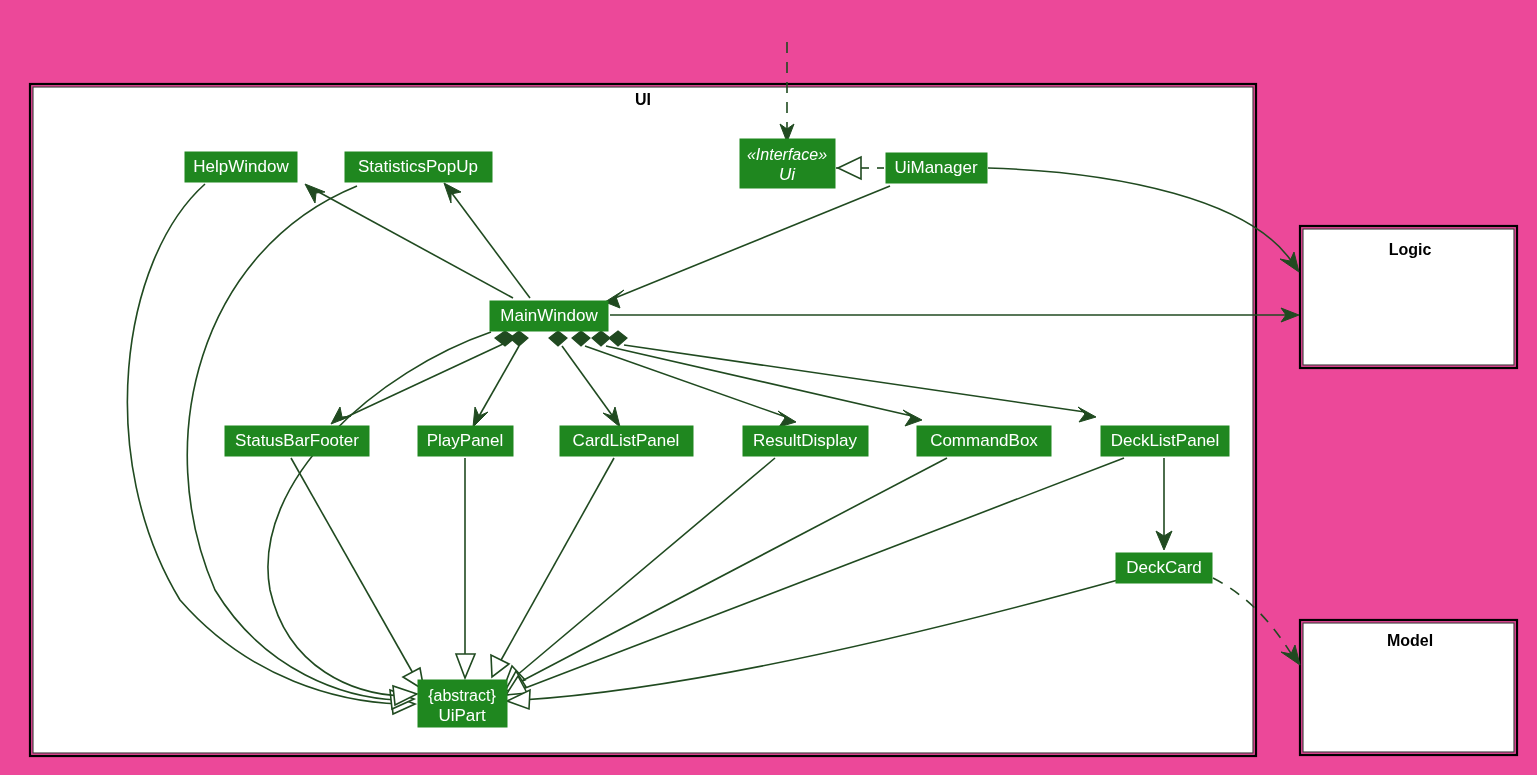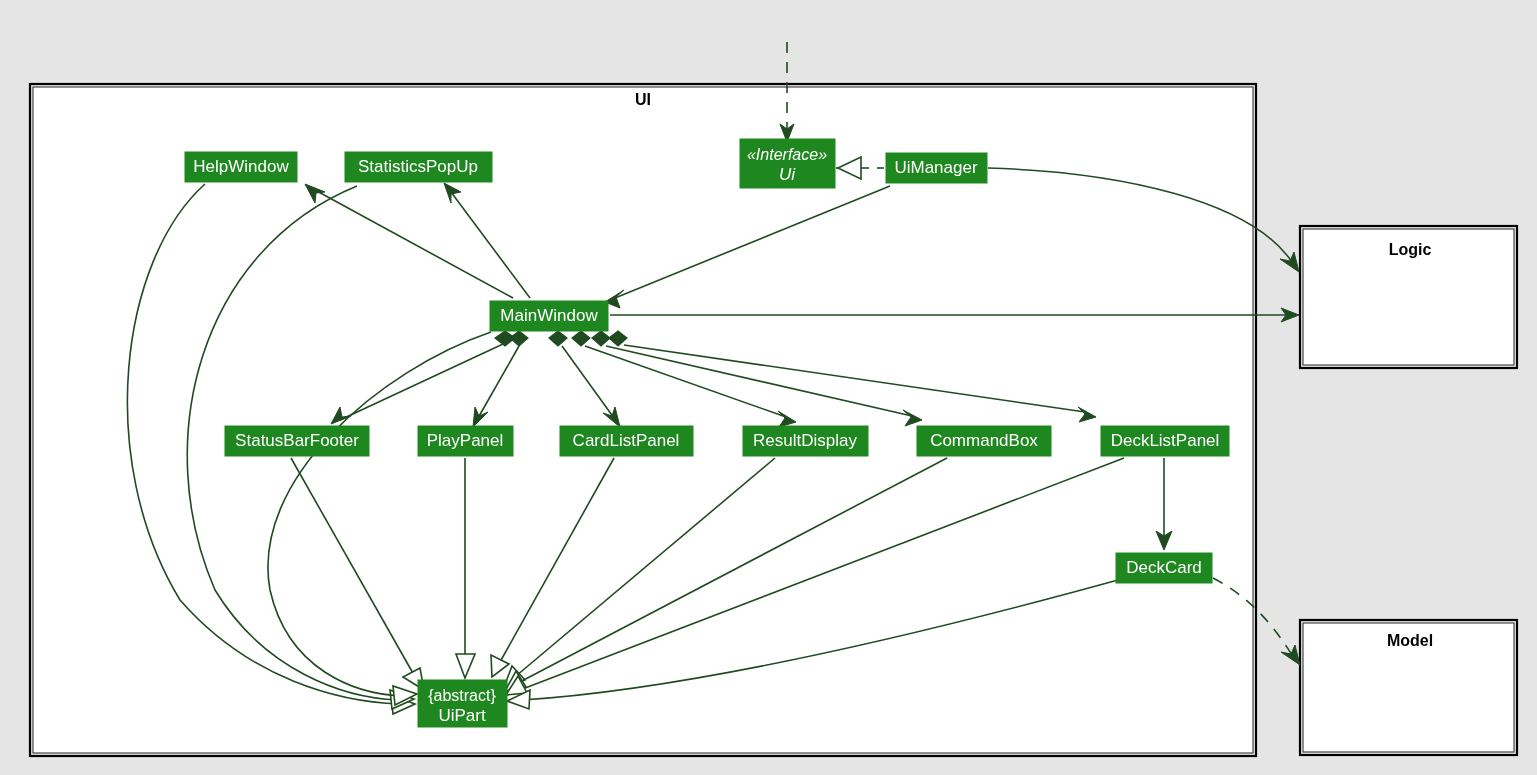--- a/index.html
+++ b/index.html
@@ -4,21 +4,21 @@
 <style>
   html, body {
     margin: 0;
     padding: 0;
     background: #ffffff;
   }
   #canvas {
     position: relative;
     width: 1537px;
     height: 775px;
-    background: #e5e5e5;
+    background: #ec4899;
     font-family: "Liberation Sans", sans-serif;
     overflow: hidden;
   }
   svg.diagram {
     position: absolute;
     left: 0;
     top: 0;
     width: 1537px;
     height: 775px;
   }

